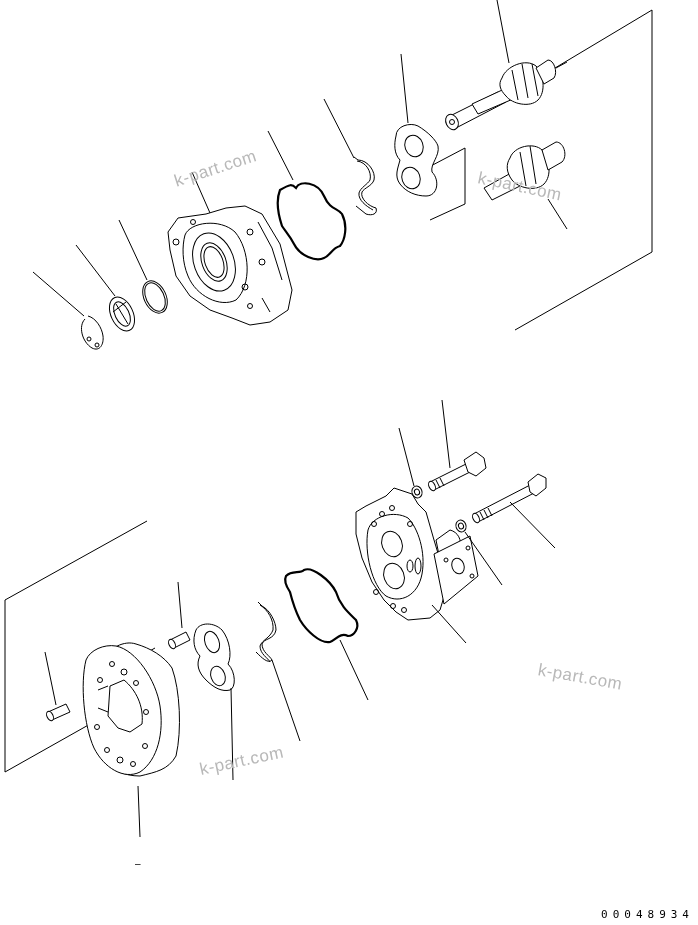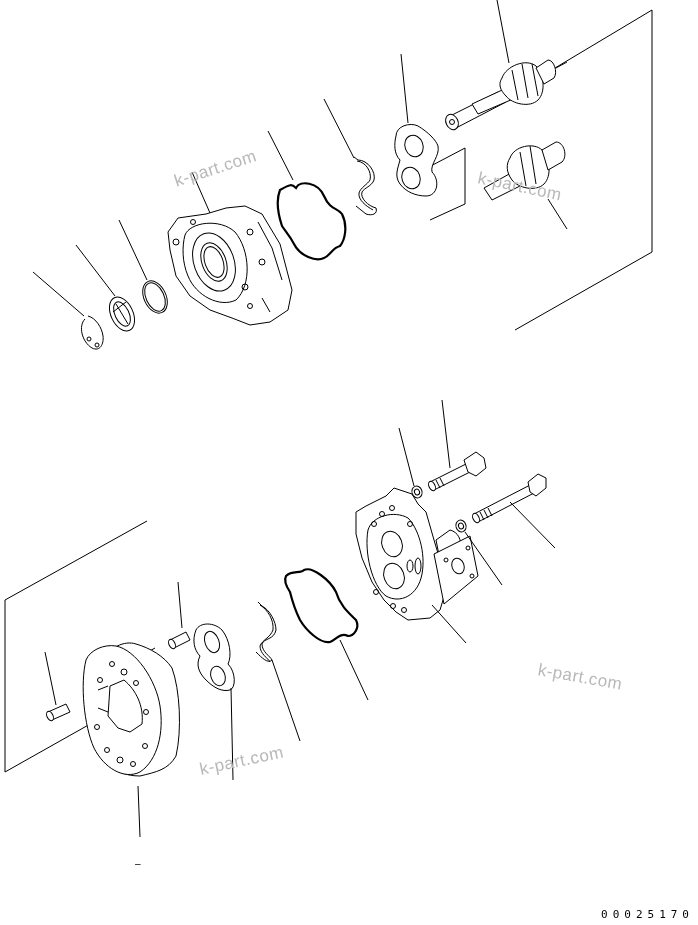--- a/index.html
+++ b/index.html
@@ -213,14 +213,14 @@
   </g>
 
 </svg>
 
 <div class="wm" style="left:175px; top:172px; transform: rotate(-18deg);">k-part.com</div>
 <div class="wm" style="left:478px; top:168px; transform: rotate(12deg);">k-part.com</div>
 <div class="wm" style="left:538px; top:660px; transform: rotate(10deg);">k-part.com</div>
 <div class="wm" style="left:200px; top:760px; transform: rotate(-12deg);">k-part.com</div>
 
 <div class="dash">–</div>
-<div class="docnum">00025170</div>
+<div class="docnum">00048934</div>
 </div>
 
 </body></html>

